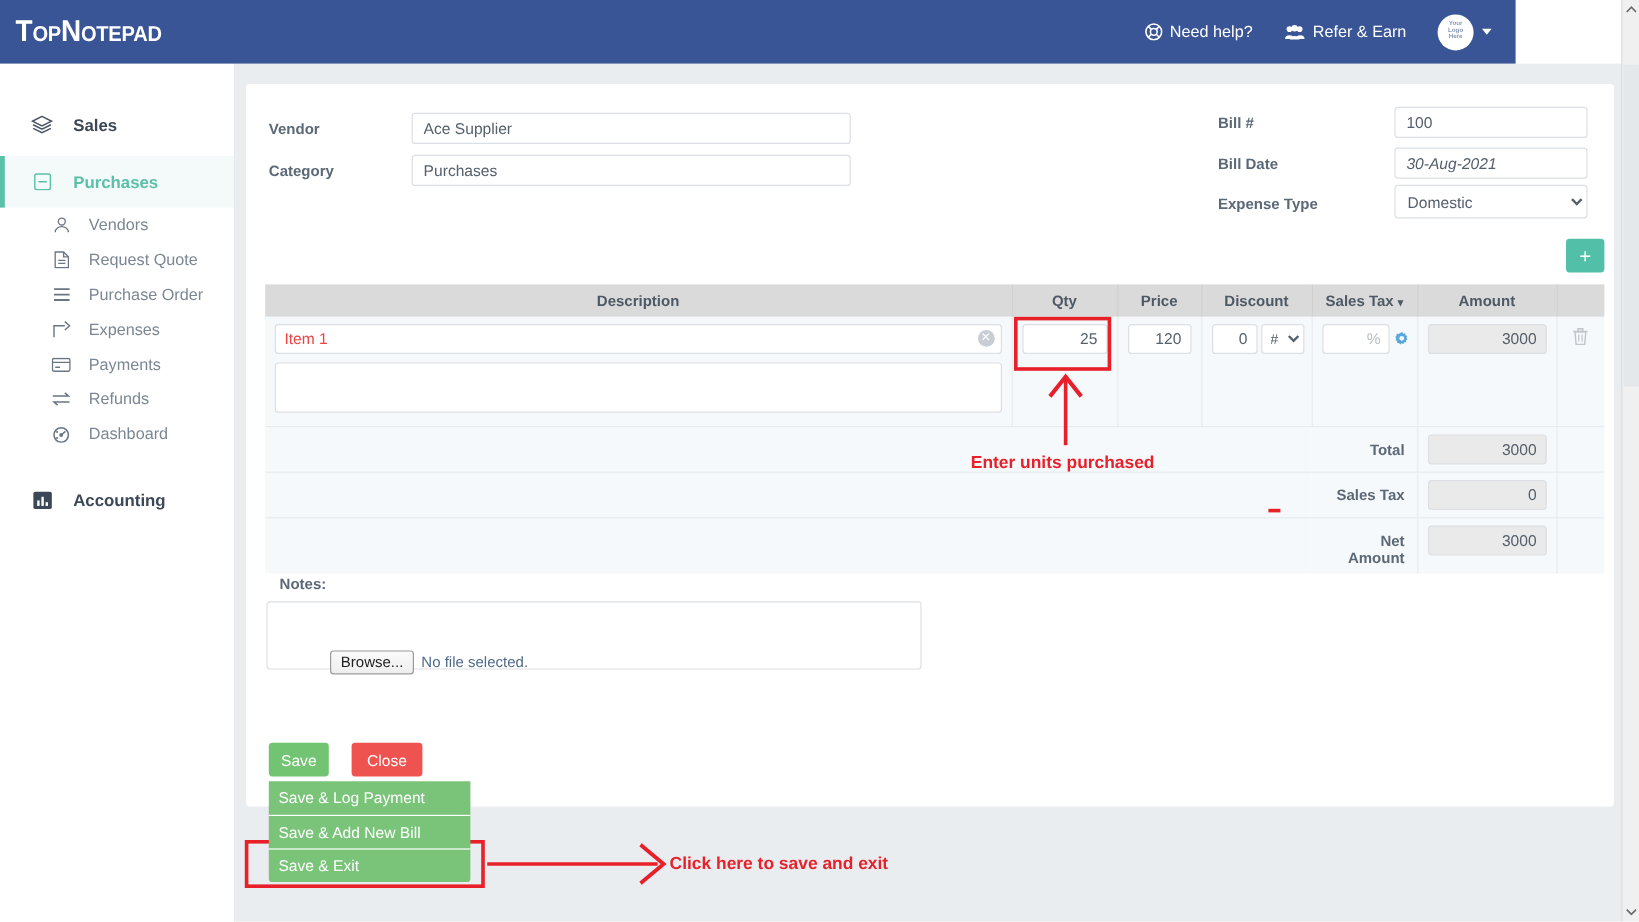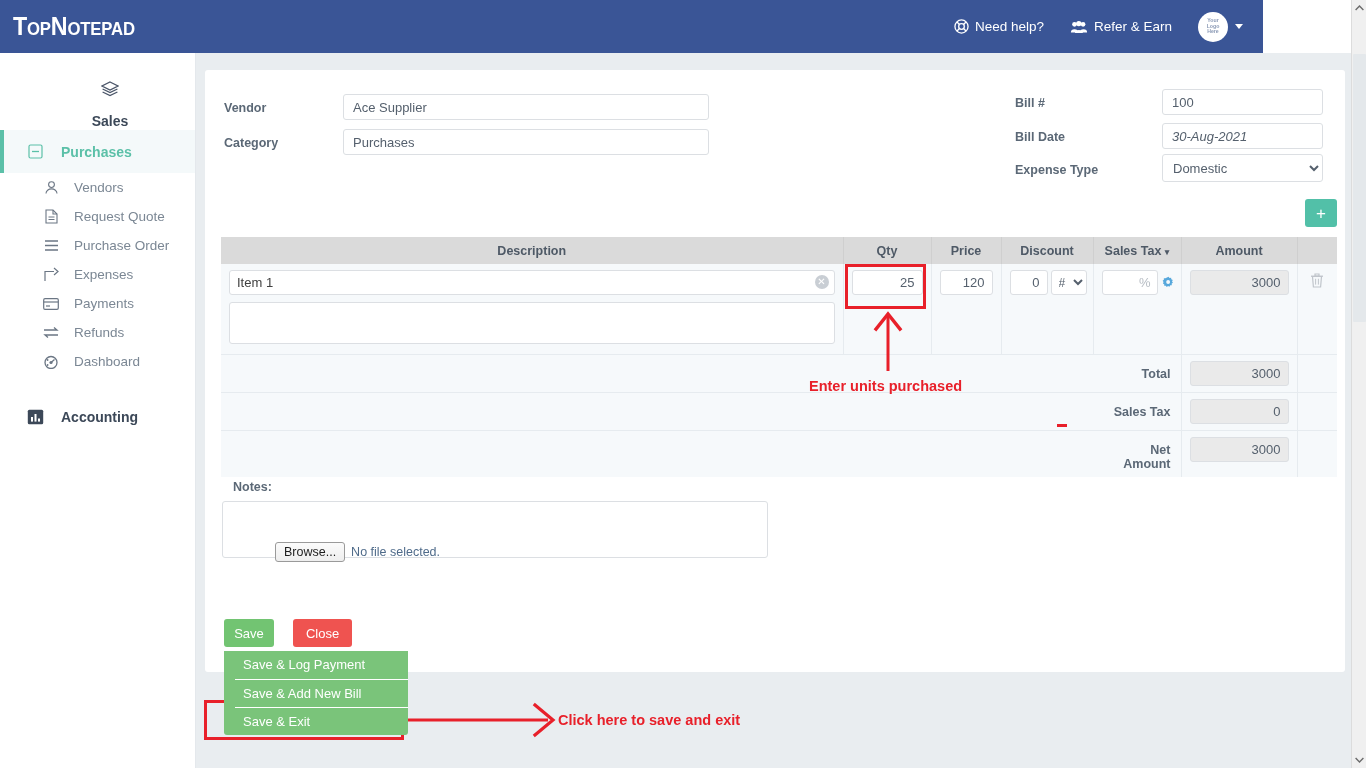--- a/index.html
+++ b/index.html
@@ -81,21 +81,21 @@
   .nav-group {
     height: 45px;
     display: flex; align-items: center;
     padding-left: 25px;
     font-size: 14px;
     font-weight: bold;
     color: #3c4858;
     cursor: pointer;
     gap: 16px;
   }
-  .nav-group.first { margin-top: 28px; flex-direction: column; }
+  .nav-group.first { margin-top: 28px; }
   .nav-group .gicon { width: 20px; display:flex; justify-content:center; color:#4a5568; }
   .nav-item-active {
     position: relative;
     height: 43px;
     display: flex; align-items: center;
     padding-left: 25px;
     background: #f4f9fa;
     border-left: 4px solid #5bc0a8;
     font-size: 14px; font-weight: bold;
     color: #5bc0a8;
@@ -202,21 +202,21 @@
     padding: 0 7px;
     text-align: right;
     font-family: "Liberation Sans", sans-serif;
     outline: none;
   }
   .cell-input.ro { background: #eaeaea; color: #55606d; }
   .desc-wrap { position: relative; }
   .desc-input {
     width: 100%; height: 25px;
     border: 1px solid #dcdfe3; border-radius: 3px;
-    background: #ffffff; font-size: 13px; color: #404040;
+    background: #ffffff; font-size: 13px; color: #ef4444;
     padding: 0 24px 0 7px;
     font-family: "Liberation Sans", sans-serif; outline: none;
   }
   .clear-x {
     position: absolute; right: 6px; top: 5px;
     width: 14px; height: 14px; border-radius: 50%;
     background: #c9ced4; color: #ffffff;
     font-size: 10px; line-height: 14px; text-align: center;
     cursor: pointer; font-family: "Liberation Sans", sans-serif;
   }
@@ -291,25 +291,24 @@
   }
   #btn-close {
     position: absolute; left: 288px; top: 619px;
     width: 59px; height: 28px;
     background: #ef5350; border: none; border-radius: 3px;
     color: #ffffff; font-size: 13px; cursor: pointer;
     font-family: "Liberation Sans", sans-serif;
   }
   #save-menu {
     position: absolute; left: 219px; top: 651px;
-    width: 184px;
+    width: 168px;
     background: #7ac47a;
     border-radius: 0 0 3px 3px;
     z-index: 15;
-    padding-left: 11px;
   }
   #save-menu .mi {
     height: 28px; line-height: 28px;
     padding-left: 8px;
     color: #ffffff; font-size: 13px;
     cursor: pointer;
     border-top: 1px solid #ffffff;
   }
   #save-menu .mi:first-child { border-top: none; }
 

